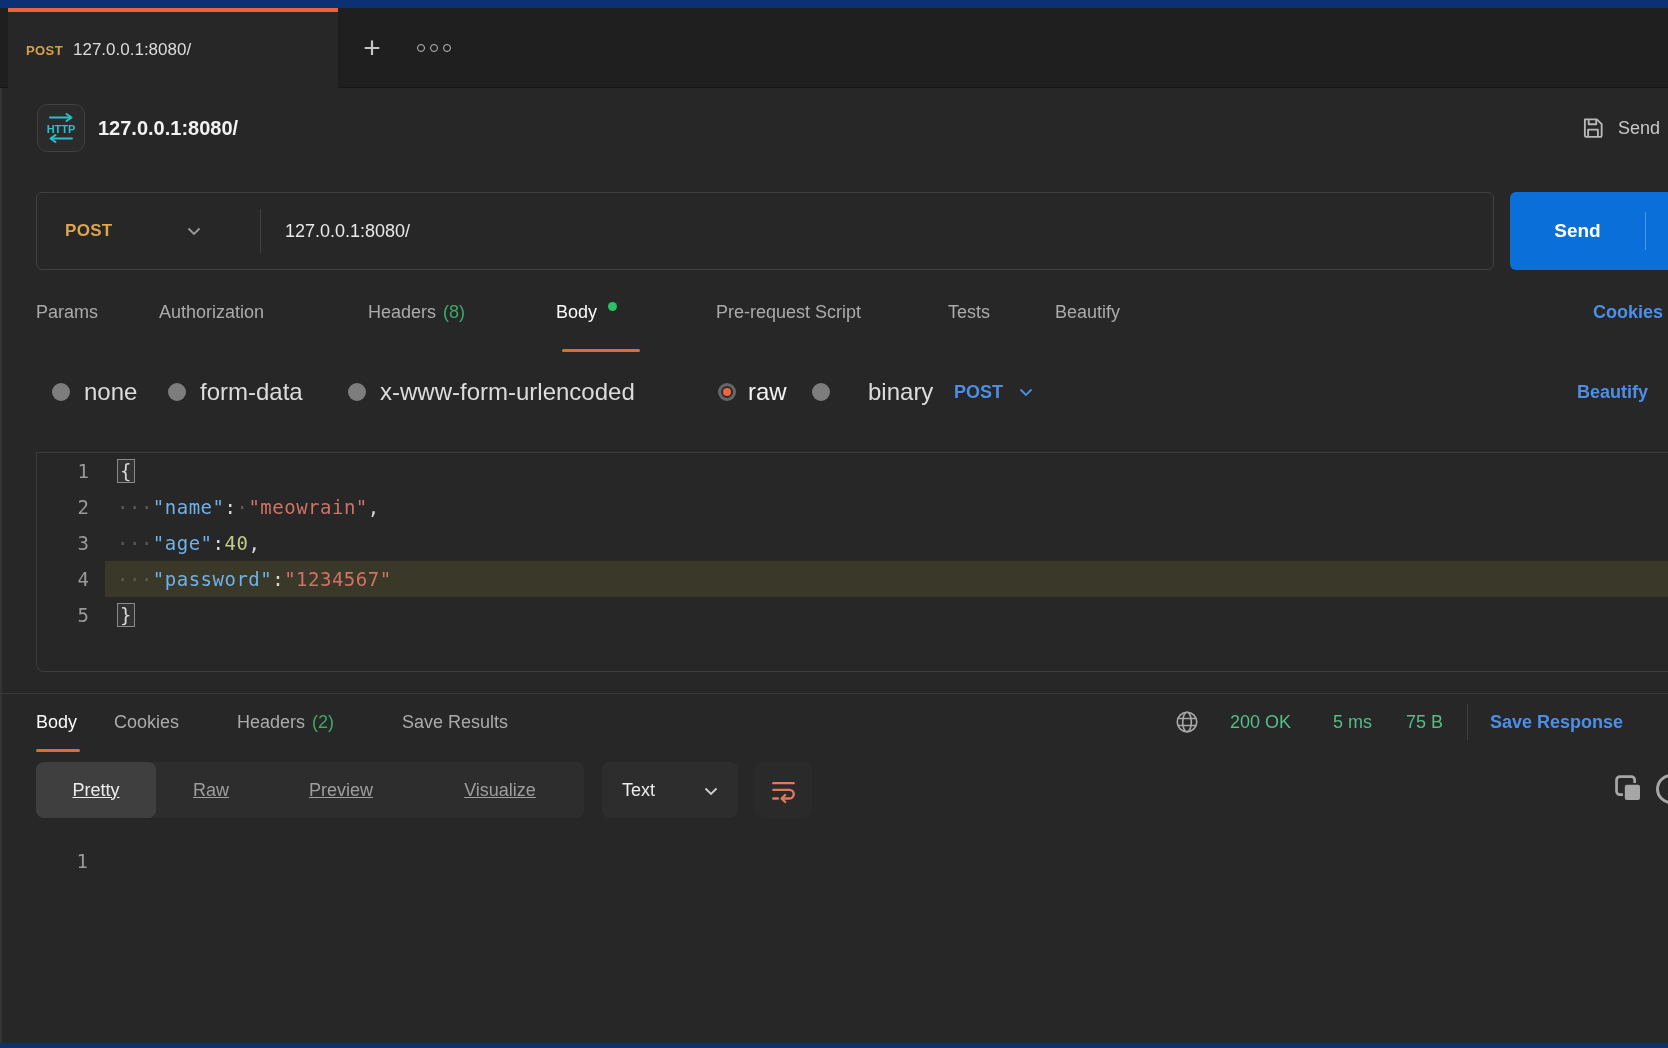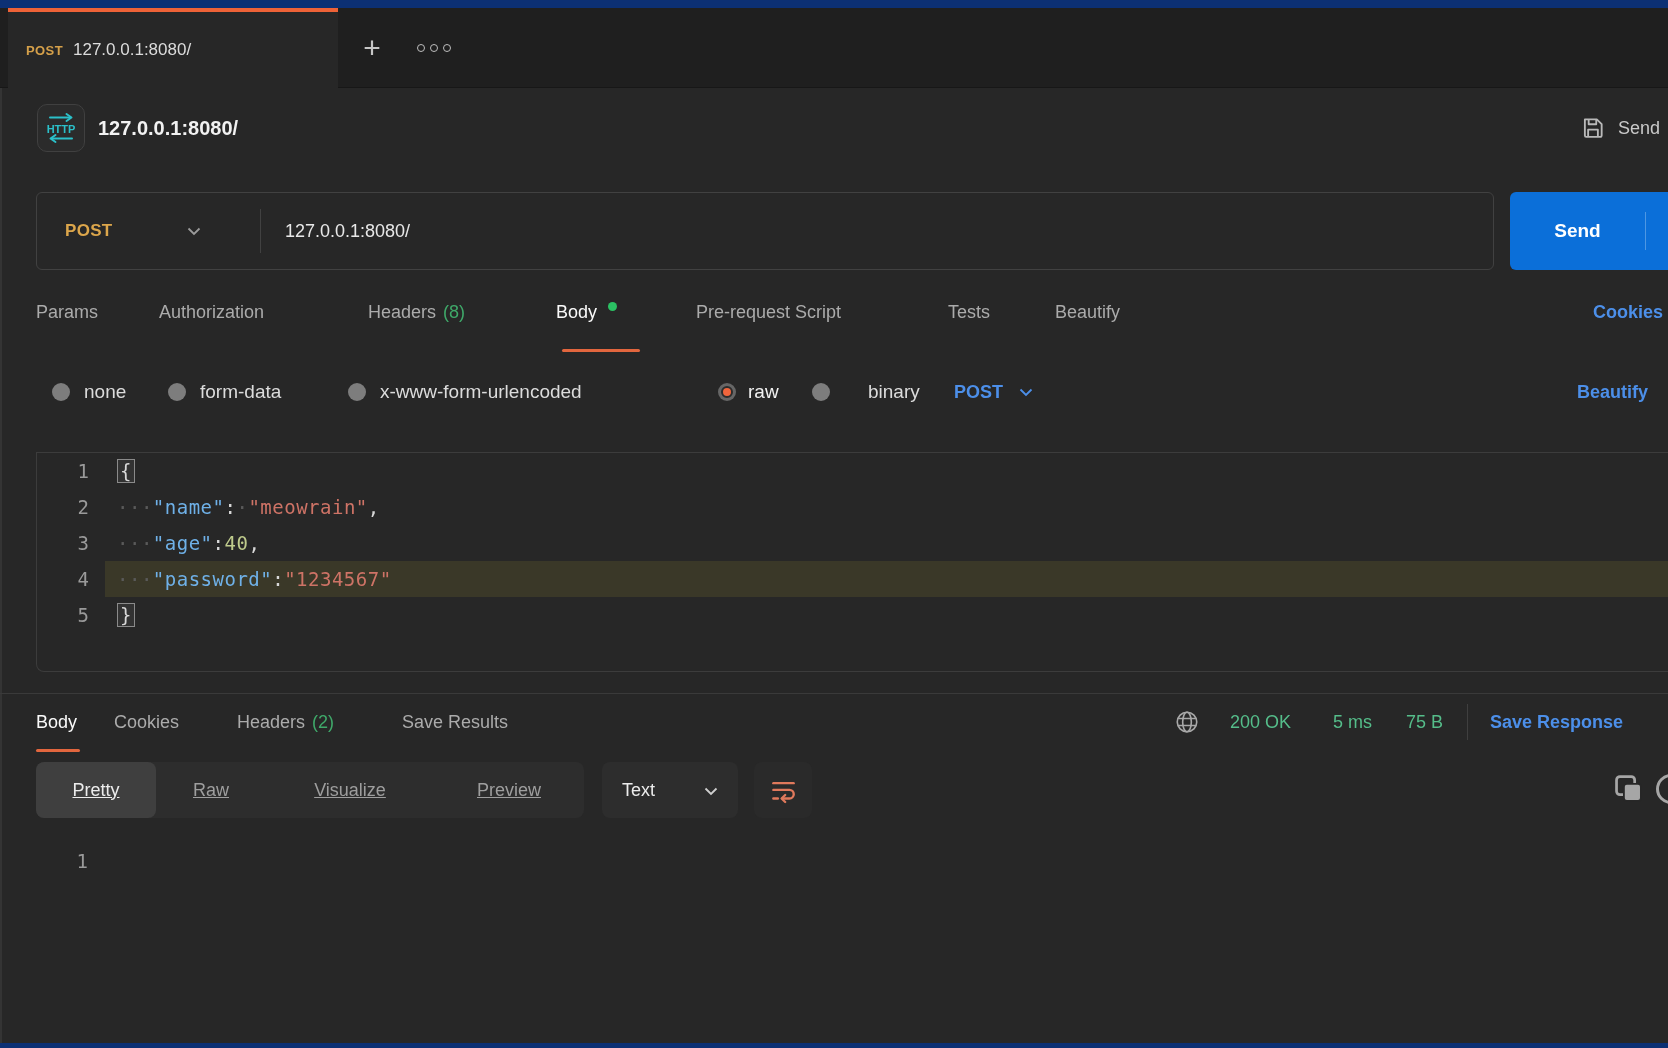--- a/index.html
+++ b/index.html
@@ -54,21 +54,21 @@
   .body-dot { width:9px; height:9px; border-radius:50%; background:#2BC163; margin-left:11px; }
   .rtab-underline { left:562px; top:349px; width:78px; height:3px; background:#E2663E; border-radius:2px; }
   .link-blue { color:#4C8FE9; font-weight:bold; font-size:18px; }
 
   
   .radio-row-y { top:370px; height:44px; display:flex; align-items:center; }
   .radio { width:18px; height:18px; border-radius:50%; background:#7D7D7D; display:inline-block; position:relative; }
   .radio.selected { background:#666; }
   .radio.selected::after { content:""; position:absolute; inset:3px; border-radius:50%;
                            background:#F0653C; border:2px solid #2C2C2C; }
-  .radio-label { font-size:19px; color:#DCDCDC; }
+  .radio-label { font-size:24px; color:#DCDCDC; }
   .radio-label.bright { color:#F2F2F2; }
 
   
   .editor { left:36px; top:452px; width:1634px; height:220px;
             border:1px solid #3C3C3C; border-right:none; border-radius:0 0 0 8px; }
   .ed-row { display:flex; height:36px; line-height:36px; font-family:"DejaVu Sans Mono", monospace; font-size:19px; }
   .ed-gutter { width:68px; flex:none; text-align:right; padding-right:16px; color:#9A9A9A; }
   .ed-code { flex:1; padding-left:12px; letter-spacing:.5px; white-space:pre; }
   .ed-row.hl .ed-code { background:#3A3828; }
   .tk-key { color:#6FB1E8; } .tk-str { color:#CE7366; } .tk-num { color:#BFCB8C; }
@@ -162,21 +162,21 @@
     <span>Authorization</span>
   </div>
 <div class="abs rtab" style="left:368px">
   <span>Headers</span>
   <span class="count-green">(8)</span>
 </div>
 <div class="abs rtab active" style="left:556px">
   <span>Body</span>
   <span class="body-dot"></span>
 </div>
-<div class="abs rtab" style="left:696px">
+<div class="abs rtab" style="left:716px">
     <span>Pre-request Script</span>
   </div>
 <div class="abs rtab" style="left:948px">
     <span>Tests</span>
   </div>
 <div class="abs rtab" style="left:1055px">
     <span>Beautify</span>
   </div>
 <div class="abs rtab-underline"></div>
 <div class="abs rtab" style="left:1593px">
@@ -288,25 +288,25 @@
     <span class="link-blue">Save Response</span>
   </div>
 
 <div class="abs seg-wrap">
   <div class="seg active" style="width:120px">
       <span>Pretty</span>
     </div>
   <div class="seg" style="width:110px">
       <span>Raw</span>
     </div>
+  <div class="seg" style="width:150px">
+      <span>Preview</span>
+    </div>
   <div class="seg" style="flex:1">
       <span>Visualize</span>
-    </div>
-  <div class="seg" style="width:150px">
-      <span>Preview</span>
     </div>
 </div>
 <div class="abs text-select">
   <span>Text</span>
   <span style="color:#CFCFCF">
     <svg width="14" height="9" viewBox="0 0 14 9" fill="none" stroke="currentColor" stroke-width="1.8">
         <path d="M1.5 1.5 L7 7 L12.5 1.5"></path>
       </svg>
   </span>
 </div>

